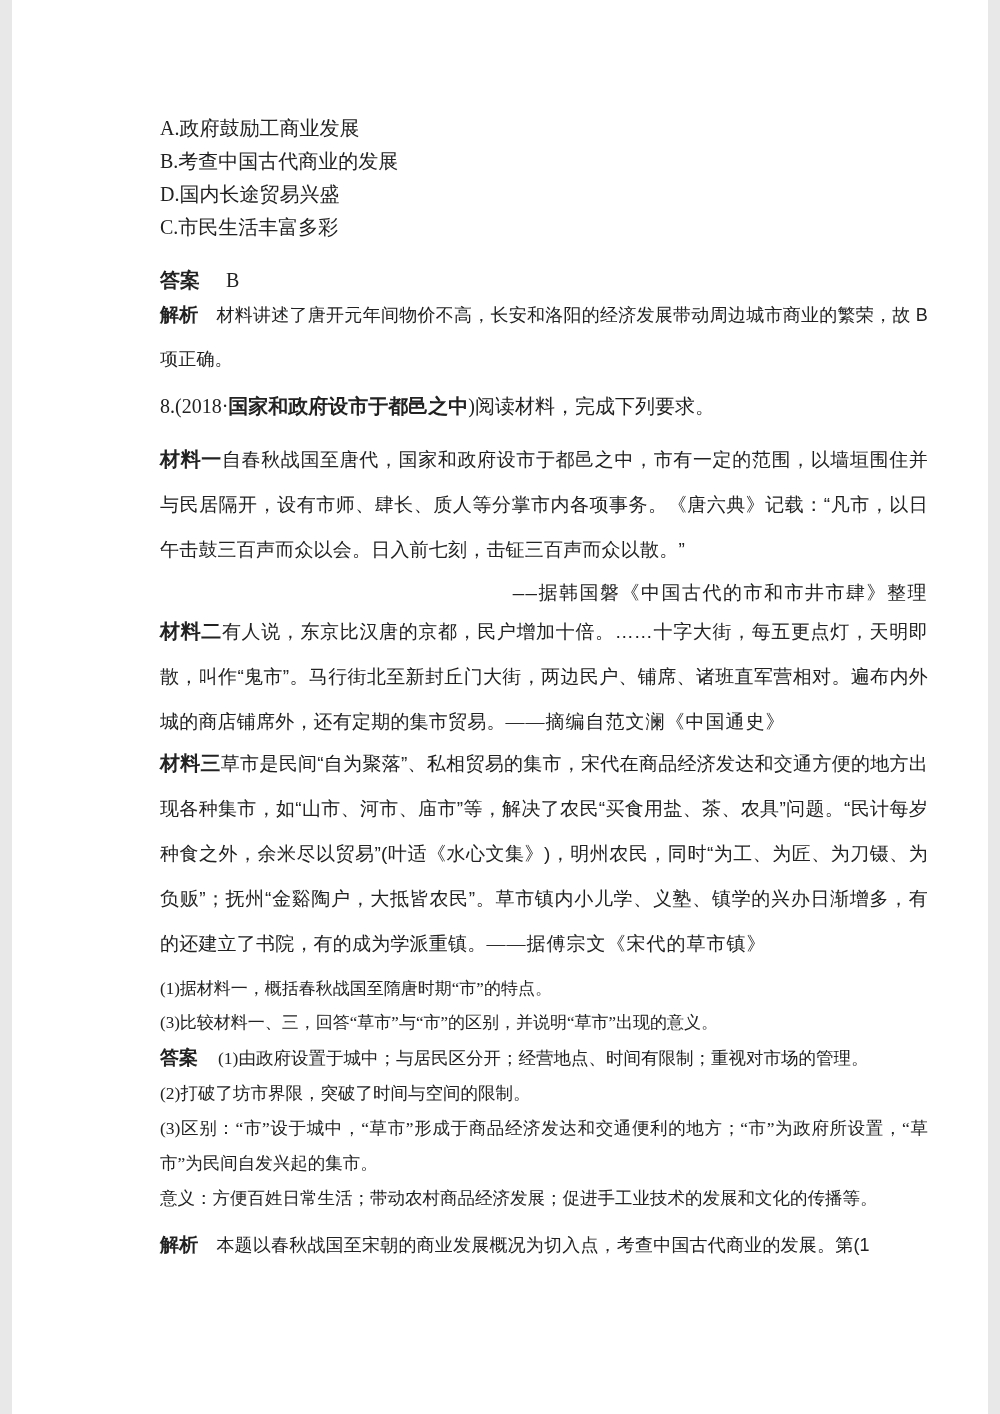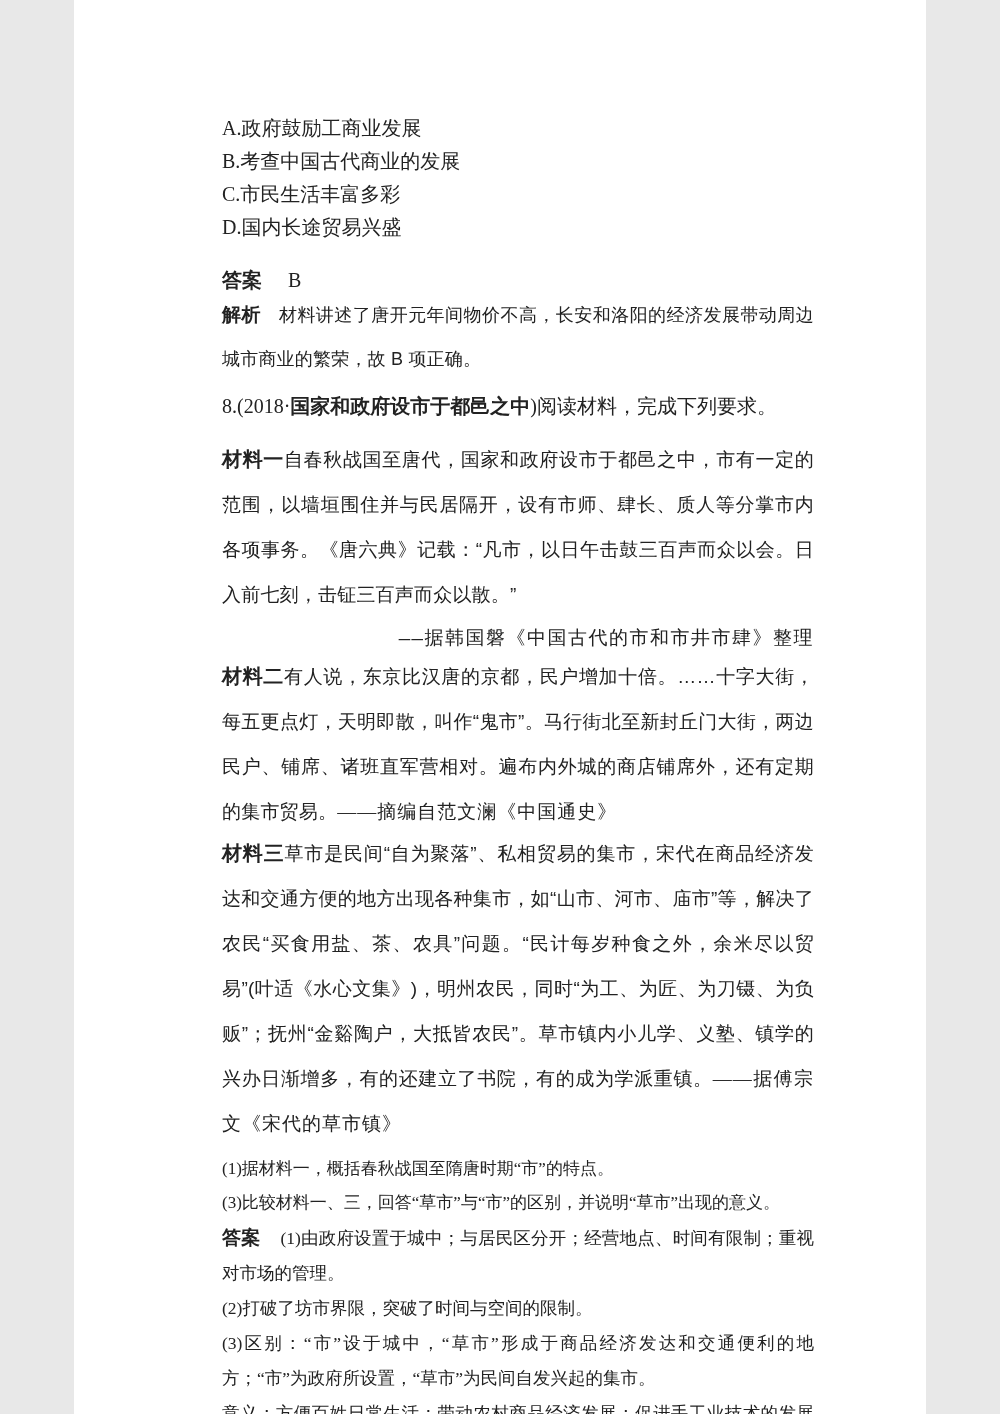--- a/index.html
+++ b/index.html
@@ -1,23 +1,23 @@
 <!DOCTYPE html>
 <html><head>
 <meta charset="utf-8">
 <style>
   html, body { margin: 0; padding: 0; background: #e8e8e8; }
   .page {
     position: relative;
-    width: 852px;
+    width: 976px;
     height: 1414px;
     margin: 0 auto;
     background: #ffffff;
     box-sizing: border-box;
-    padding: 112px 112px 0 148px;
+    padding: 112px 60px 0 148px;
     color: #222222;
     overflow: hidden;
   }
   p, div { margin: 0; padding: 0; }
 
   
   .opt {
     font-family: "Liberation Serif", "DejaVu Serif", serif;
     font-size: 20px;
     line-height: 33px;
@@ -114,22 +114,22 @@
   }
   .ana8 .lbl { font-size: 19px; margin-right: 18px; }
 </style>
 </head>
 <body>
 
 <div class="page">
 
   <div class="opt"><span>A.</span><span>政府鼓励工商业发展</span></div>
   <div class="opt"><span>B.</span><span>考查中国古代商业的发展</span></div>
+  <div class="opt"><span>D.</span><span>国内长途贸易兴盛</span></div>
   <div class="opt"><span>C.</span><span>市民生活丰富多彩</span></div>
-  <div class="opt"><span>D.</span><span>国内长途贸易兴盛</span></div>
 
   <p class="ans7">
     <span class="lbl">答案</span><span>B</span>
   </p>
 
   <p class="ana7">
     <span class="lbl">解析</span><span>材料讲述了唐开元年间物价不高，长安和洛阳的经济发展带动周边城市商业的繁荣，故 B 项正确。</span>
   </p>
 
   <p class="stem8">

